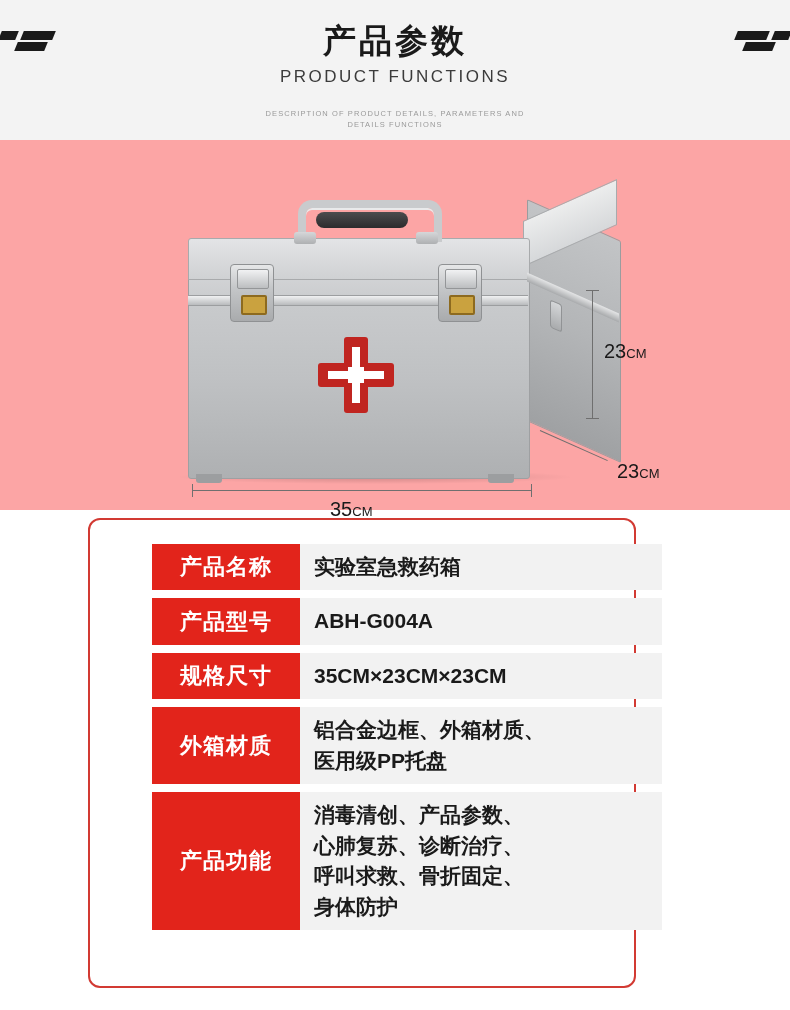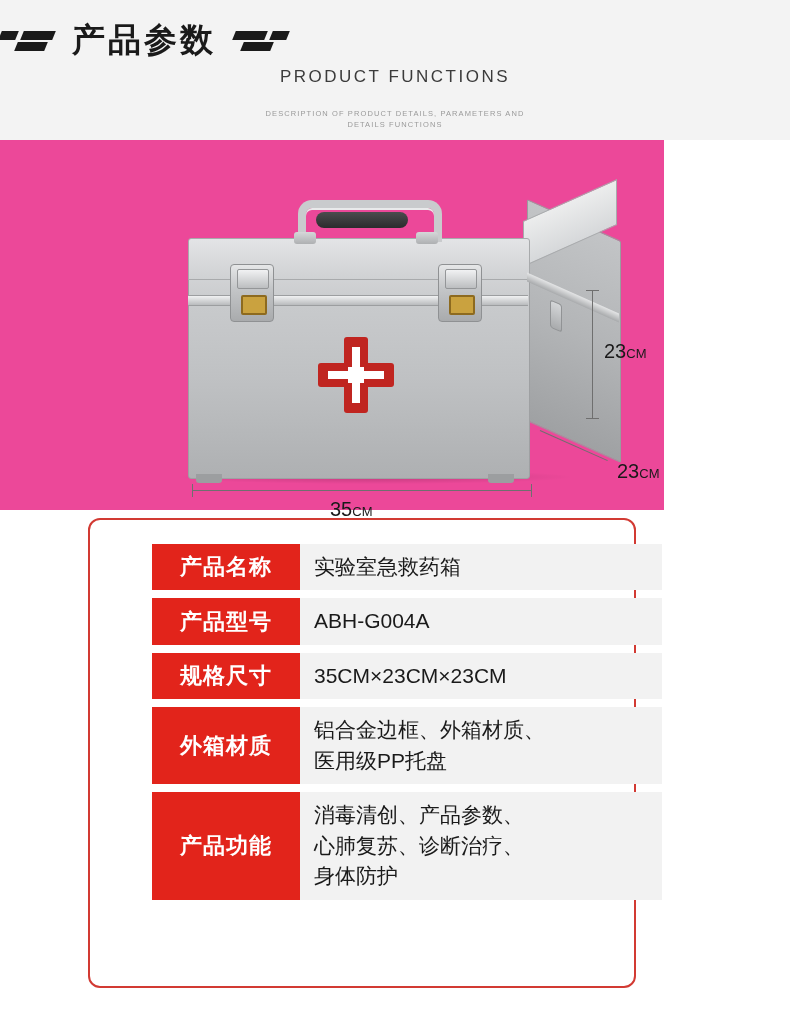--- a/index.html
+++ b/index.html
@@ -25,24 +25,23 @@
   .header-inner {
     position: absolute;
     left: 0;
     top: 0;
     width: 790px;
     text-align: center;
   }
   .title-row {
     display: flex;
     align-items: center;
-    justify-content: flex-start;
+    justify-content: space-between;
     gap: 14px;
     padding-top: 24px;
-    font-family: Liberation Serif, serif;
   }
   .title-cn {
     font-size: 33px;
     font-weight: bold;
     color: #1a1a1a;
     letter-spacing: 3px;
     line-height: 1;
   }
   .deco {
     position: relative;
@@ -72,23 +71,23 @@
     font-size: 7.5px;
     color: #9a9a9a;
     letter-spacing: 1.1px;
     line-height: 1.5;
     margin-top: 21px;
   }
 
   
   .photo-area {
     position: relative;
-    width: 664px;
+    width: 790px;
     height: 370px;
-    background: #ec4899;
+    background: #fca5a5;
   }
 
   
   .case {
     position: absolute;
     left: 188px;
     top: 62px;
   }
   .case-front {
     position: absolute;
@@ -333,21 +332,21 @@
     background: #f2f2f2;
     color: #1a1a1a;
     font-size: 21px;
     display: flex;
     align-items: center;
     padding: 8px 14px;
     box-sizing: border-box;
     line-height: 1.45;
   }
   .spec-val .lines { display: block; }
-  .spec-val .lines span { display: block; }
+  .spec-val .lines span { display: block; font-weight: bold; }
 </style>
 </head>
 <body>
 
 <div class="header">
   <div class="header-inner">
     <div class="title-row">
       <span class="deco deco-left">
         <i class="b1"></i>
           <i class="b2"></i>
@@ -468,19 +467,20 @@
         </span>
       </div>
     </div>
 
     <div class="spec-row">
       <div class="spec-key">产品功能</div>
       <div class="spec-val">
         <span class="lines">
           <span>消毒清创、产品参数、</span>
           <span>心肺复苏、诊断治疗、</span>
+          <span>呼叫求救、骨折固定、</span>
           <span>身体防护</span>
         </span>
       </div>
     </div>
 
   </div>
 </div>
 
 </body></html>

